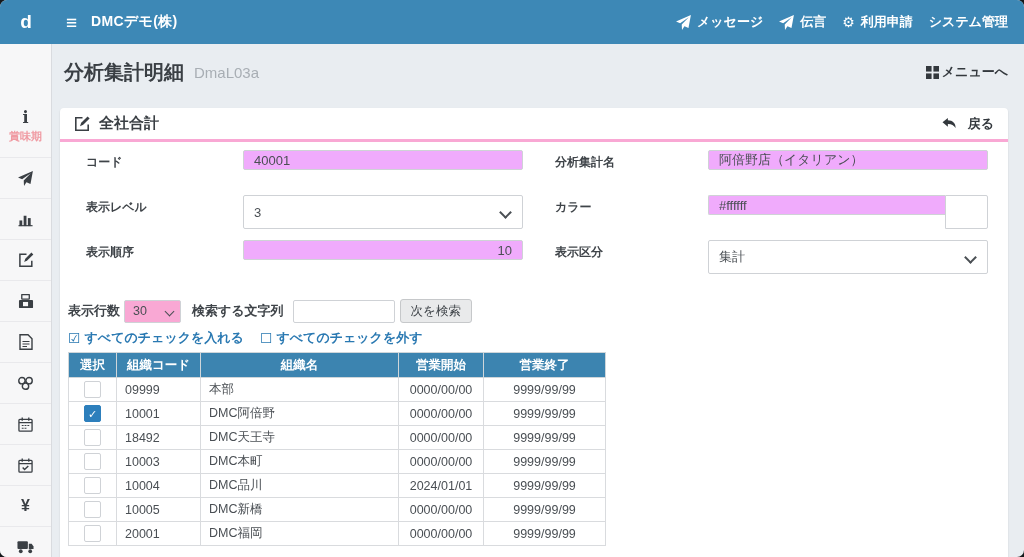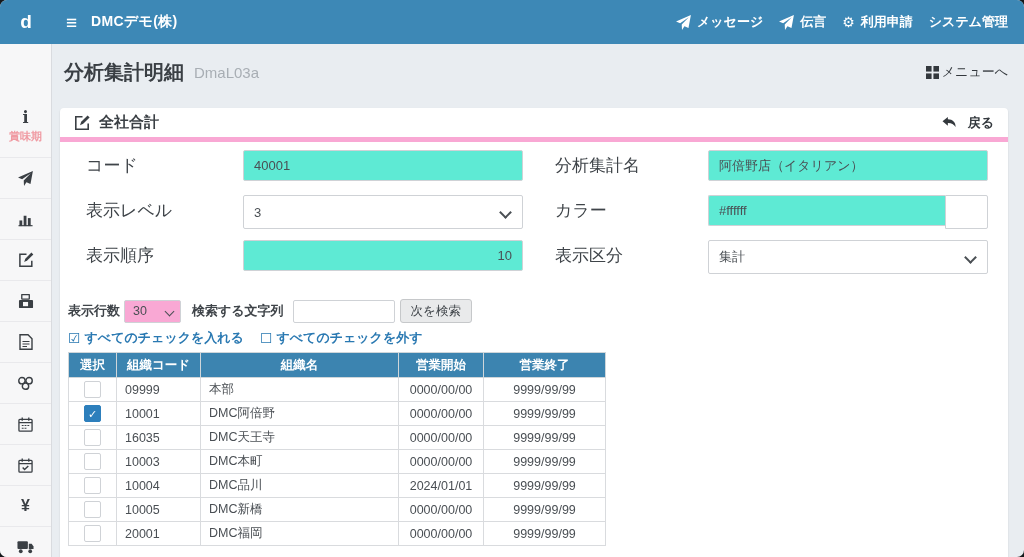--- a/index.html
+++ b/index.html
@@ -26,36 +26,36 @@
   .side-label{font-size:11px;font-weight:bold;color:#f09aa2;white-space:nowrap;overflow:hidden;max-width:50px;}
   .info-glyph{font-family:"DejaVu Serif","Liberation Serif",serif;font-weight:bold;font-size:16px;color:#3a3f44;line-height:1;}
   .yen-glyph{font-size:16px;font-weight:bold;color:#3a3f44;line-height:1;}
   .side-list svg{display:block;}
 
   
   .content{position:absolute;left:52px;top:44px;right:0;bottom:0;}
   .page-header{height:56px;display:flex;align-items:center;padding:0 16px 0 12px;}
   .page-title{font-size:20px;font-weight:bold;color:#3a3f44;}
   .page-code{font-size:15px;color:#a8aeb4;margin-left:10px;text-align:right;}
-  .menu-link{margin-left:auto;display:flex;align-items:center;gap:3px;font-size:13px;color:#33383d;cursor:pointer;font-weight:normal;}
+  .menu-link{margin-left:auto;display:flex;align-items:center;gap:3px;font-size:13px;color:#33383d;cursor:pointer;font-weight:bold;}
 
   
   .card{position:absolute;left:60px;top:108px;width:948px;height:470px;background:#fff;border-radius:4px;
     box-shadow:0 1px 2px rgba(0,0,0,.12);}
-  .card-header{height:34px;display:flex;align-items:center;gap:9px;padding:0 14px;border-bottom:5px solid #f9a8d4;}
+  .card-header{height:34px;display:flex;align-items:center;gap:9px;padding:0 14px;border-bottom:3px solid #f9a8d4;}
   .card-title{font-size:15px;font-weight:bold;color:#3a3f44;}
   .back-link{margin-left:auto;display:flex;align-items:center;gap:12px;font-size:13px;color:#33383d;cursor:pointer;font-weight:bold;}
 
   
   .form-grid{display:grid;grid-template-columns:157px 280px 185px 280px;row-gap:11px;margin:8px 0 0 26px;}
-  .f-label{font-size:17px;font-weight:normal;color:#3f4449;padding-top:4px;}
+  .f-label{font-size:12px;font-weight:bold;color:#3f4449;padding-top:4px;}
   .f-label.r{padding-left:32px;}
   .f-cell{height:34px;position:relative;}
-  .tinput{width:100%;height:31px;border:1px solid #cfd2d6;border-radius:2px;padding:0 10px;font-size:13px;color:#4a4f54;
-    font-family:inherit;background:#5eead4;outline:none;}
+  .tinput{width:100%;height:20px;border:1px solid #cfd2d6;border-radius:2px;padding:0 10px;font-size:13px;color:#4a4f54;
+    font-family:inherit;background:#f0abfc;outline:none;}
   .tinput.num{text-align:right;}
   .dselect{width:100%;height:34px;border:1px solid #cfd2d6;border-radius:2px;background:#fff;display:flex;align-items:center;
     padding:0 26px 0 10px;font-size:13px;color:#4a4f54;cursor:pointer;position:relative;}
   .dselect:after{content:"";position:absolute;right:12px;top:12px;width:7px;height:7px;
     border-right:2px solid #4a4f54;border-bottom:2px solid #4a4f54;transform:rotate(45deg);}
   .color-group{display:flex;height:34px;}
   .color-group .tinput{flex:1;border-right:none;border-radius:2px 0 0 2px;}
   .swatch{width:43px;height:34px;border:1px solid #cfd2d6;border-radius:0 2px 2px 0;}
 
   
@@ -303,21 +303,21 @@
             </td>
             <td class="c1">10001</td>
             <td class="c2">DMC阿倍野</td>
             <td class="c3">0000/00/00</td>
             <td class="c4">9999/99/99</td>
           </tr>
           <tr>
             <td class="col-check">
               <div class="cb"></div>
             </td>
-            <td class="c1">16035</td>
+            <td class="c1">18492</td>
             <td class="c2">DMC天王寺</td>
             <td class="c3">0000/00/00</td>
             <td class="c4">9999/99/99</td>
           </tr>
           <tr>
             <td class="col-check">
               <div class="cb"></div>
             </td>
             <td class="c1">10003</td>
             <td class="c2">DMC本町</td>

